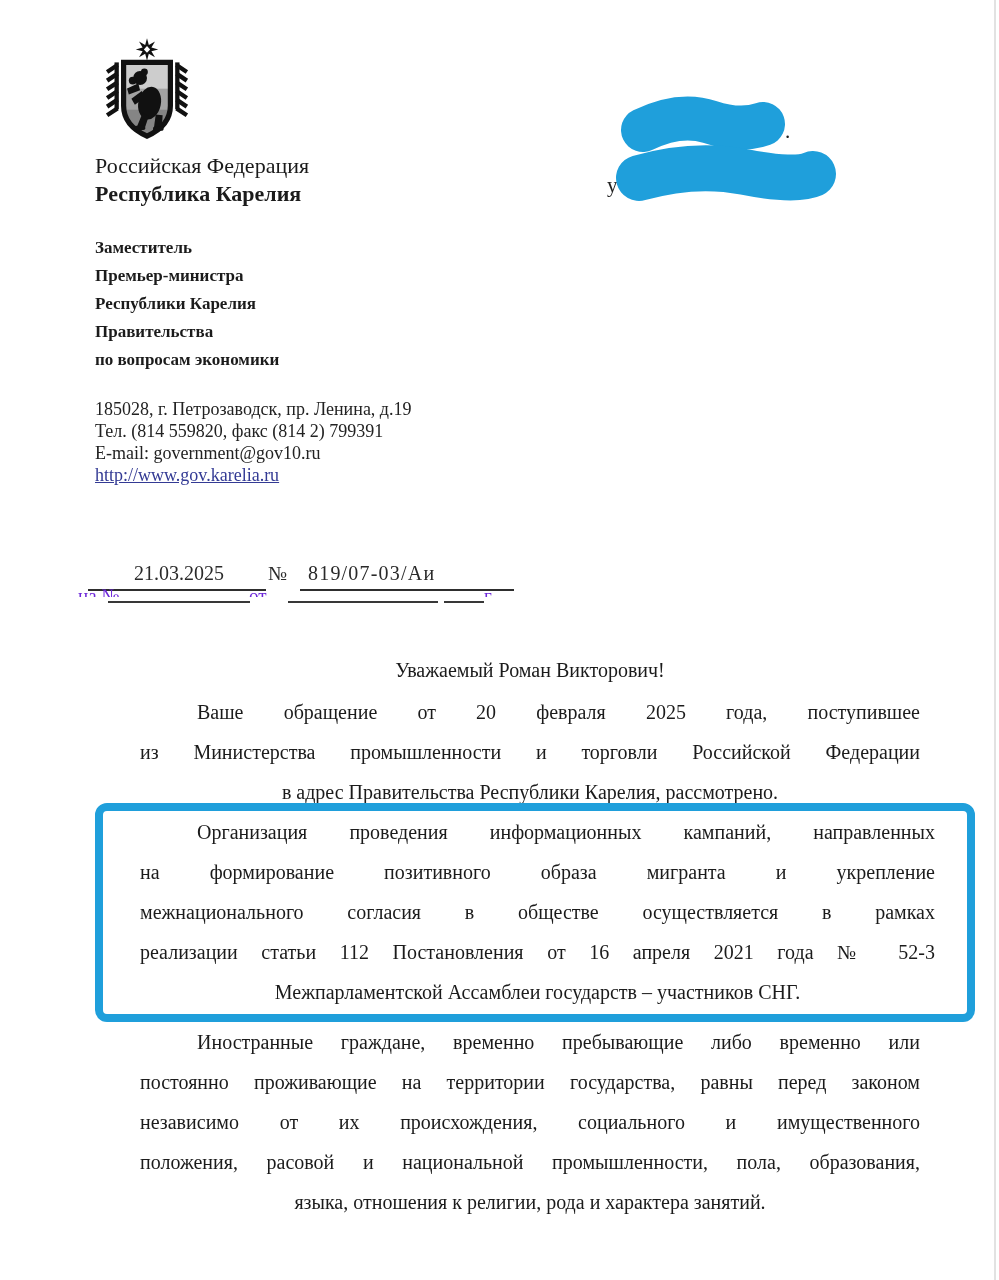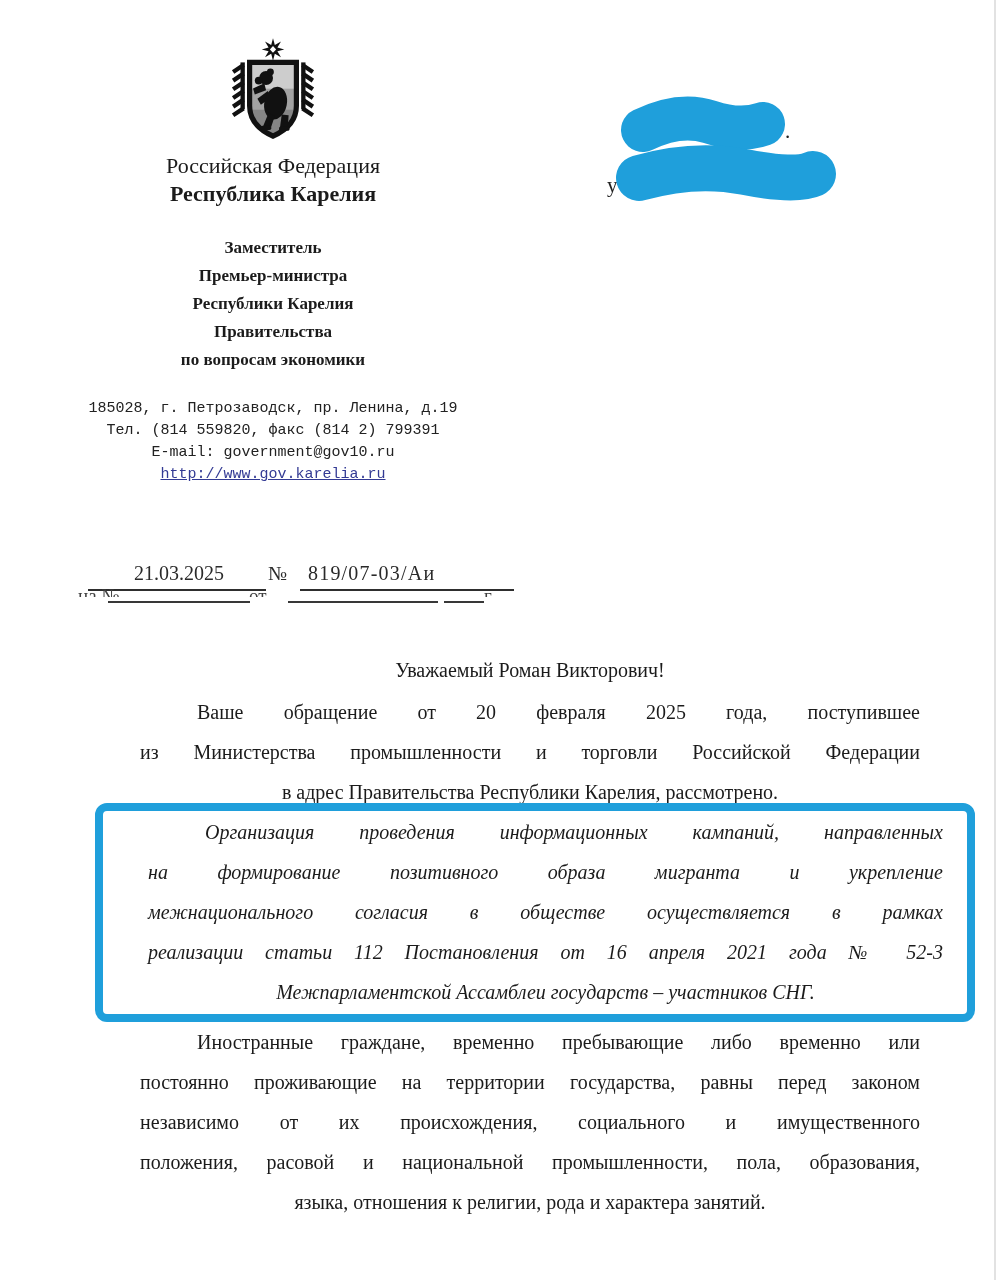--- a/index.html
+++ b/index.html
@@ -11,56 +11,55 @@
     overflow:hidden;
     font-family:"Liberation Serif","DejaVu Serif",serif;
     color:#1b1b1b;
   }
   .scan-edge{
     position:absolute;top:0;right:3px;width:2px;height:100%;
     background:#e2e2e2;
   }
   
   .letterhead{
-    position:absolute;left:68px;top:36px;width:410px;
-    text-align:center;
+    position:absolute;left:95px;top:36px;width:410px;
   }
   .emblem-wrap{line-height:0;margin-bottom:6px;}
   .org-line{font-size:22px;line-height:28px;}
   .org-line.bold{font-weight:bold;}
   .position-block{margin-top:26px;font-weight:bold;font-size:17px;line-height:28px;}
-  .addr-block{margin-top:24px;font-size:15px;line-height:22px;color:#222;font-family:Liberation Mono, monospace;}
+  .addr-block{margin-top:24px;font-size:18px;line-height:22px;color:#222;}
   .addr-link{
     color:var(--link-blue,#333a94);
     text-decoration:underline;
   }
   
   .refblock{position:absolute;left:72px;top:560px;width:460px;height:58px;font-size:20px;color:#2a2a2a;}
   .refblock .abs{position:absolute;white-space:nowrap;}
   .ref-date{left:62px;top:2px;}
   .ref-no{left:196px;top:2px;}
   .ref-num{left:236px;top:2px;letter-spacing:1.2px;}
   .uline{position:absolute;height:0;border-bottom:2px solid #2e2e2e;}
   .ul-a{left:16px;top:29px;width:178px;}
   .ul-b{left:228px;top:29px;width:214px;}
-  .cliprow{position:absolute;left:0;top:22px;width:460px;height:15px;overflow:hidden;color:#404040;}
+  .cliprow{position:absolute;left:0;top:22px;width:460px;height:15px;overflow:hidden;color:#6d28d9;}
   .cliprow .abs{top:4px;font-size:19px;line-height:20px;}
   .cl-na{left:6px;}
   .cl-ot{left:177px;}
   .cl-20{left:356px;margin-top:24px;}
   .cl-g{left:412px;}
   .ul2{border-bottom:2px solid #383838;}
   .ul2-a{left:36px;top:41px;width:142px;}
   .ul2-b{left:216px;top:41px;width:150px;}
   .ul2-c{left:372px;top:41px;width:40px;}
   
   .body-text{position:absolute;left:140px;width:780px;font-size:20px;line-height:40px;}
   .greeting{top:650px;text-align:center;}
   .para1{top:692px;}
-  .para2{top:812px;left:148px;width:795px;font-style:italic;}
+  .para2{top:812px;left:140px;width:795px;}
   .para3{top:1022px;}
   .jl{text-align:justify;text-align-last:justify;}
   .jl-last{text-align:center;}
   .indent{padding-left:57px;}
   
   .hl-box{
     position:absolute;left:95px;top:803px;width:880px;height:219px;
     box-sizing:border-box;
     border:8px solid var(--annotation-blue,#1f9fdb);
     border-radius:12px;

